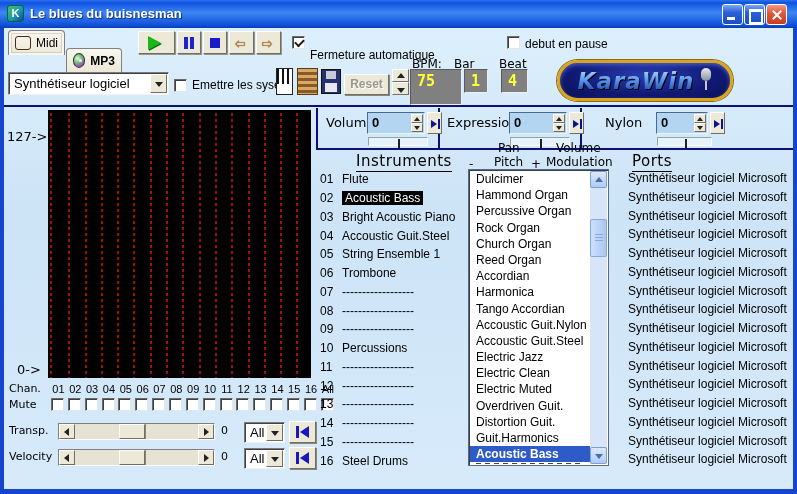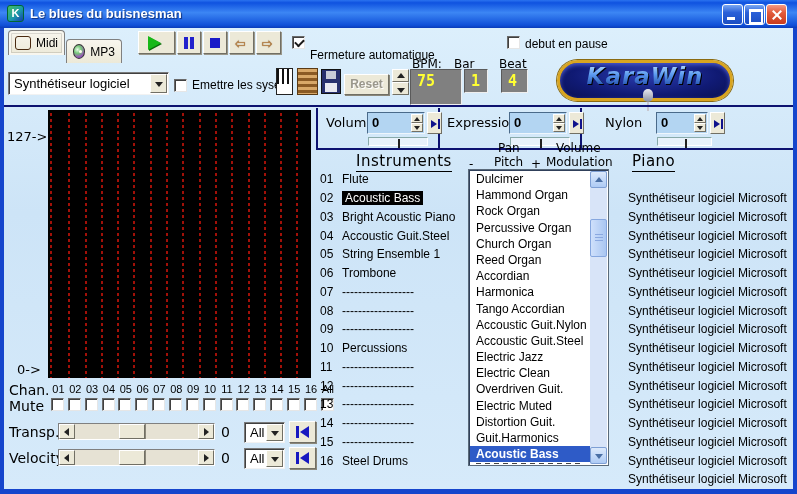--- a/index.html
+++ b/index.html
@@ -117,21 +117,21 @@
   
   .hslider{background:#e6e2d4;border:1px solid;border-color:#808080 #fff #fff #808080;}
   .hslider .larr,.hslider .rarr{position:absolute;top:0;width:16px;height:15px;background:#ece9d8;border:1px solid;border-color:#fff #716f64 #716f64 #fff;}
   .hslider .larr{left:0;} .hslider .rarr{right:0;}
   .tri-left{position:absolute;left:50%;top:50%;margin:-4px 0 0 -3px;width:0;height:0;border-top:4px solid transparent;border-bottom:4px solid transparent;border-right:5px solid #222;}
   .tri-right{position:absolute;left:50%;top:50%;margin:-4px 0 0 -2px;width:0;height:0;border-top:4px solid transparent;border-bottom:4px solid transparent;border-left:5px solid #222;}
   .hthumb{position:absolute;top:0;height:15px;background:#ece9d8;border:1px solid;border-color:#fff #716f64 #716f64 #fff;box-shadow:1px 0 0 #8a877a;}
   .tostart-btn{background:#ece9d8;border:1px solid;border-color:#fff #716f64 #716f64 #fff;box-shadow:1px 1px 0 #8a877a;}
   .tostart-btn::before{content:"";position:absolute;left:6px;top:4px;width:3px;height:12px;background:#1818c0;}
   .tostart-btn::after{content:"";position:absolute;left:10px;top:4px;width:0;height:0;border-top:6px solid transparent;border-bottom:6px solid transparent;border-right:9px solid #1818c0;}
-  .rowlabel{font-size:14px;font-family:"DejaVu Sans",sans-serif;}
+  .rowlabel{font-size:11px;font-family:"DejaVu Sans",sans-serif;}
   
   .inst-row{height:18.75px;display:flex;align-items:center;font-size:12px;}
   .inst-num{width:22px;flex:none;}
   .inst-name{white-space:nowrap;}
   .inst-name.sel{background:#000;color:#fff;padding:0 3px;}
   
   .listbox{background:#fff;border:1px solid #5a6a7a;box-shadow:inset 1px 1px 0 #30405a;}
   .lb-items{position:absolute;left:1px;top:1px;right:18px;bottom:1px;overflow:hidden;}
   .lb-item{height:16.2px;line-height:16px;font-size:12px;padding-left:6px;white-space:nowrap;}
   .lb-item.sel{background:#2e5bc7;color:#fff;font-weight:bold;}
@@ -160,21 +160,21 @@
     <div class="abs winbtn max"></div>
     <div class="abs winbtn close"></div>
   </div>
 
   <div class="abs client">
 
     <div class="abs tab sel" style="left:4px;width:57px;">
       <span class="abs midi-ic" style="position:relative;"></span>
       <span class="tab-label">Midi</span>
     </div>
-    <div class="abs tab" style="left:62px;width:56px;top:11px;height:24px;">
+    <div class="abs tab" style="left:62px;width:56px;top:20px;height:24px;font-weight:bold;">
       <span class="abs mp3-ic" style="position:relative;"></span>
       <span class="tab-label">MP3</span>
     </div>
 
     <div class="abs tbtn" style="left:134px;width:37px;">
       <span class="glyph-play"></span>
     </div>
     <div class="abs tbtn glyph-pause" style="left:173px;width:24px;">
       <span style="left:6px;"></span>
       <span style="left:12px;"></span>
@@ -214,21 +214,21 @@
       <span class="spinbtn">
           <span class="tri-down"></span>
         </span>
     </div>
     <div class="abs flabel" style="left:408px;top:29px;">BPM:</div>
     <div class="abs numfield" style="left:406px;top:41px;width:52px;height:36px;">75</div>
     <div class="abs flabel" style="left:450px;top:29px;">Bar</div>
     <div class="abs numfield" style="left:460px;top:41px;width:24px;height:24px;">1</div>
     <div class="abs flabel" style="left:495px;top:29px;">Beat</div>
     <div class="abs numfield" style="left:497px;top:41px;width:27px;height:24px;">4</div>
-    <div class="abs logo" style="left:553px;top:32px;flex-direction:column;">
+    <div class="abs logo" style="left:553px;top:32px;">
       <span class="logo-text">KaraWin</span>
       <span class="logo-mic"></span>
     </div>
 
     <div class="abs hline" style="left:0;top:77px;width:789px;"></div>
 
     <div class="abs vline" style="left:312px;top:80px;height:42px;"></div>
     <div class="abs vline" style="left:434px;top:80px;height:42px;"></div>
     <div class="abs vline" style="left:576px;top:80px;height:42px;"></div>
 
@@ -279,21 +279,21 @@
 
     <div class="abs hline" style="left:312px;top:120px;width:477px;"></div>
 
     <div class="abs hdr-big" style="left:352px;top:124px;">Instruments</div>
     <div class="abs hdr-sm" style="left:465px;top:129px;">-</div>
     <div class="abs hdr-sm" style="left:494px;top:113px;">Pan</div>
     <div class="abs hdr-sm" style="left:490px;top:127px;">Pitch</div>
     <div class="abs hdr-sm" style="left:527px;top:129px;">+</div>
     <div class="abs hdr-sm" style="left:552px;top:113px;">Volume</div>
     <div class="abs hdr-sm" style="left:542px;top:127px;text-align:center;">Modulation</div>
-    <div class="abs hdr-big" style="left:628px;top:124px;">Piano</div>
+    <div class="abs hdr-big" style="left:628px;top:124px;">Ports</div>
 
     <div class="abs roll-label" style="left:3px;top:101px;">127-&gt;</div>
     <div class="abs piano-roll" style="left:44px;top:82px;width:263px;height:268px;"></div>
     <div class="abs roll-label" style="left:13px;top:334px;">0-&gt;</div>
 
     <div class="abs rowlabel" style="left:5px;top:354px;">Chan.</div>
     <div class="abs" style="left:46px;top:354px;width:290px;" id="chan-labels"><span class="chan-label">01</span><span class="chan-label">02</span><span class="chan-label">03</span><span class="chan-label">04</span><span class="chan-label">05</span><span class="chan-label">06</span><span class="chan-label">07</span><span class="chan-label">08</span><span class="chan-label">09</span><span class="chan-label">10</span><span class="chan-label">11</span><span class="chan-label">12</span><span class="chan-label">13</span><span class="chan-label">14</span><span class="chan-label">15</span><span class="chan-label">16</span><span class="chan-label">All</span></div>
     <div class="abs rowlabel" style="left:5px;top:370px;">Mute</div>
     <div class="abs" style="left:46px;top:370px;width:290px;height:14px;" id="mute-row">
         <span class="checkbox mute-box" style="left: 1px;"></span>
@@ -417,50 +417,50 @@
         <div class="inst-row">
           <span class="inst-num">16</span>
           <span class="inst-name">Steel Drums</span>
         </div>
       </div>
 
     <div class="abs listbox" style="left:464px;top:141px;width:141px;height:297px;">
       <div class="lb-items" id="listbox-items">
           <div class="lb-item">Dulcimer</div>
           <div class="lb-item">Hammond Organ</div>
+          <div class="lb-item">Percussive Organ</div>
           <div class="lb-item">Rock Organ</div>
-          <div class="lb-item">Percussive Organ</div>
           <div class="lb-item">Church Organ</div>
           <div class="lb-item">Reed Organ</div>
           <div class="lb-item">Accordian</div>
           <div class="lb-item">Harmonica</div>
           <div class="lb-item">Tango Accordian</div>
           <div class="lb-item">Accoustic Guit.Nylon</div>
           <div class="lb-item">Accoustic Guit.Steel</div>
           <div class="lb-item">Electric Jazz</div>
           <div class="lb-item">Electric Clean</div>
+          <div class="lb-item">Electric Muted</div>
           <div class="lb-item">Overdriven Guit.</div>
-          <div class="lb-item">Electric Muted</div>
           <div class="lb-item">Distortion Guit.</div>
           <div class="lb-item">Guit.Harmonics</div>
           <div class="lb-item sel">Acoustic Bass</div>
           <div class="lb-partial"></div>
         </div>
       <div class="xpsb">
         <span class="sbtn up">
             <i class="sb-tri-up"></i>
           </span>
         <span class="thumb" style="top:48px;height:38px;"></span>
         <span class="sbtn dn">
             <i class="sb-tri-dn"></i>
           </span>
       </div>
     </div>
 
-    <div class="abs" style="left:624px;top:141px;width:165px;margin-top:20px;" id="ports-list">
+    <div class="abs" style="left:624px;top:141px;width:165px;" id="ports-list">
         <div class="port-row">Synthétiseur logiciel Microsoft</div>
         <div class="port-row">Synthétiseur logiciel Microsoft</div>
         <div class="port-row">Synthétiseur logiciel Microsoft</div>
         <div class="port-row">Synthétiseur logiciel Microsoft</div>
         <div class="port-row">Synthétiseur logiciel Microsoft</div>
         <div class="port-row">Synthétiseur logiciel Microsoft</div>
         <div class="port-row">Synthétiseur logiciel Microsoft</div>
         <div class="port-row">Synthétiseur logiciel Microsoft</div>
         <div class="port-row">Synthétiseur logiciel Microsoft</div>
         <div class="port-row">Synthétiseur logiciel Microsoft</div>

